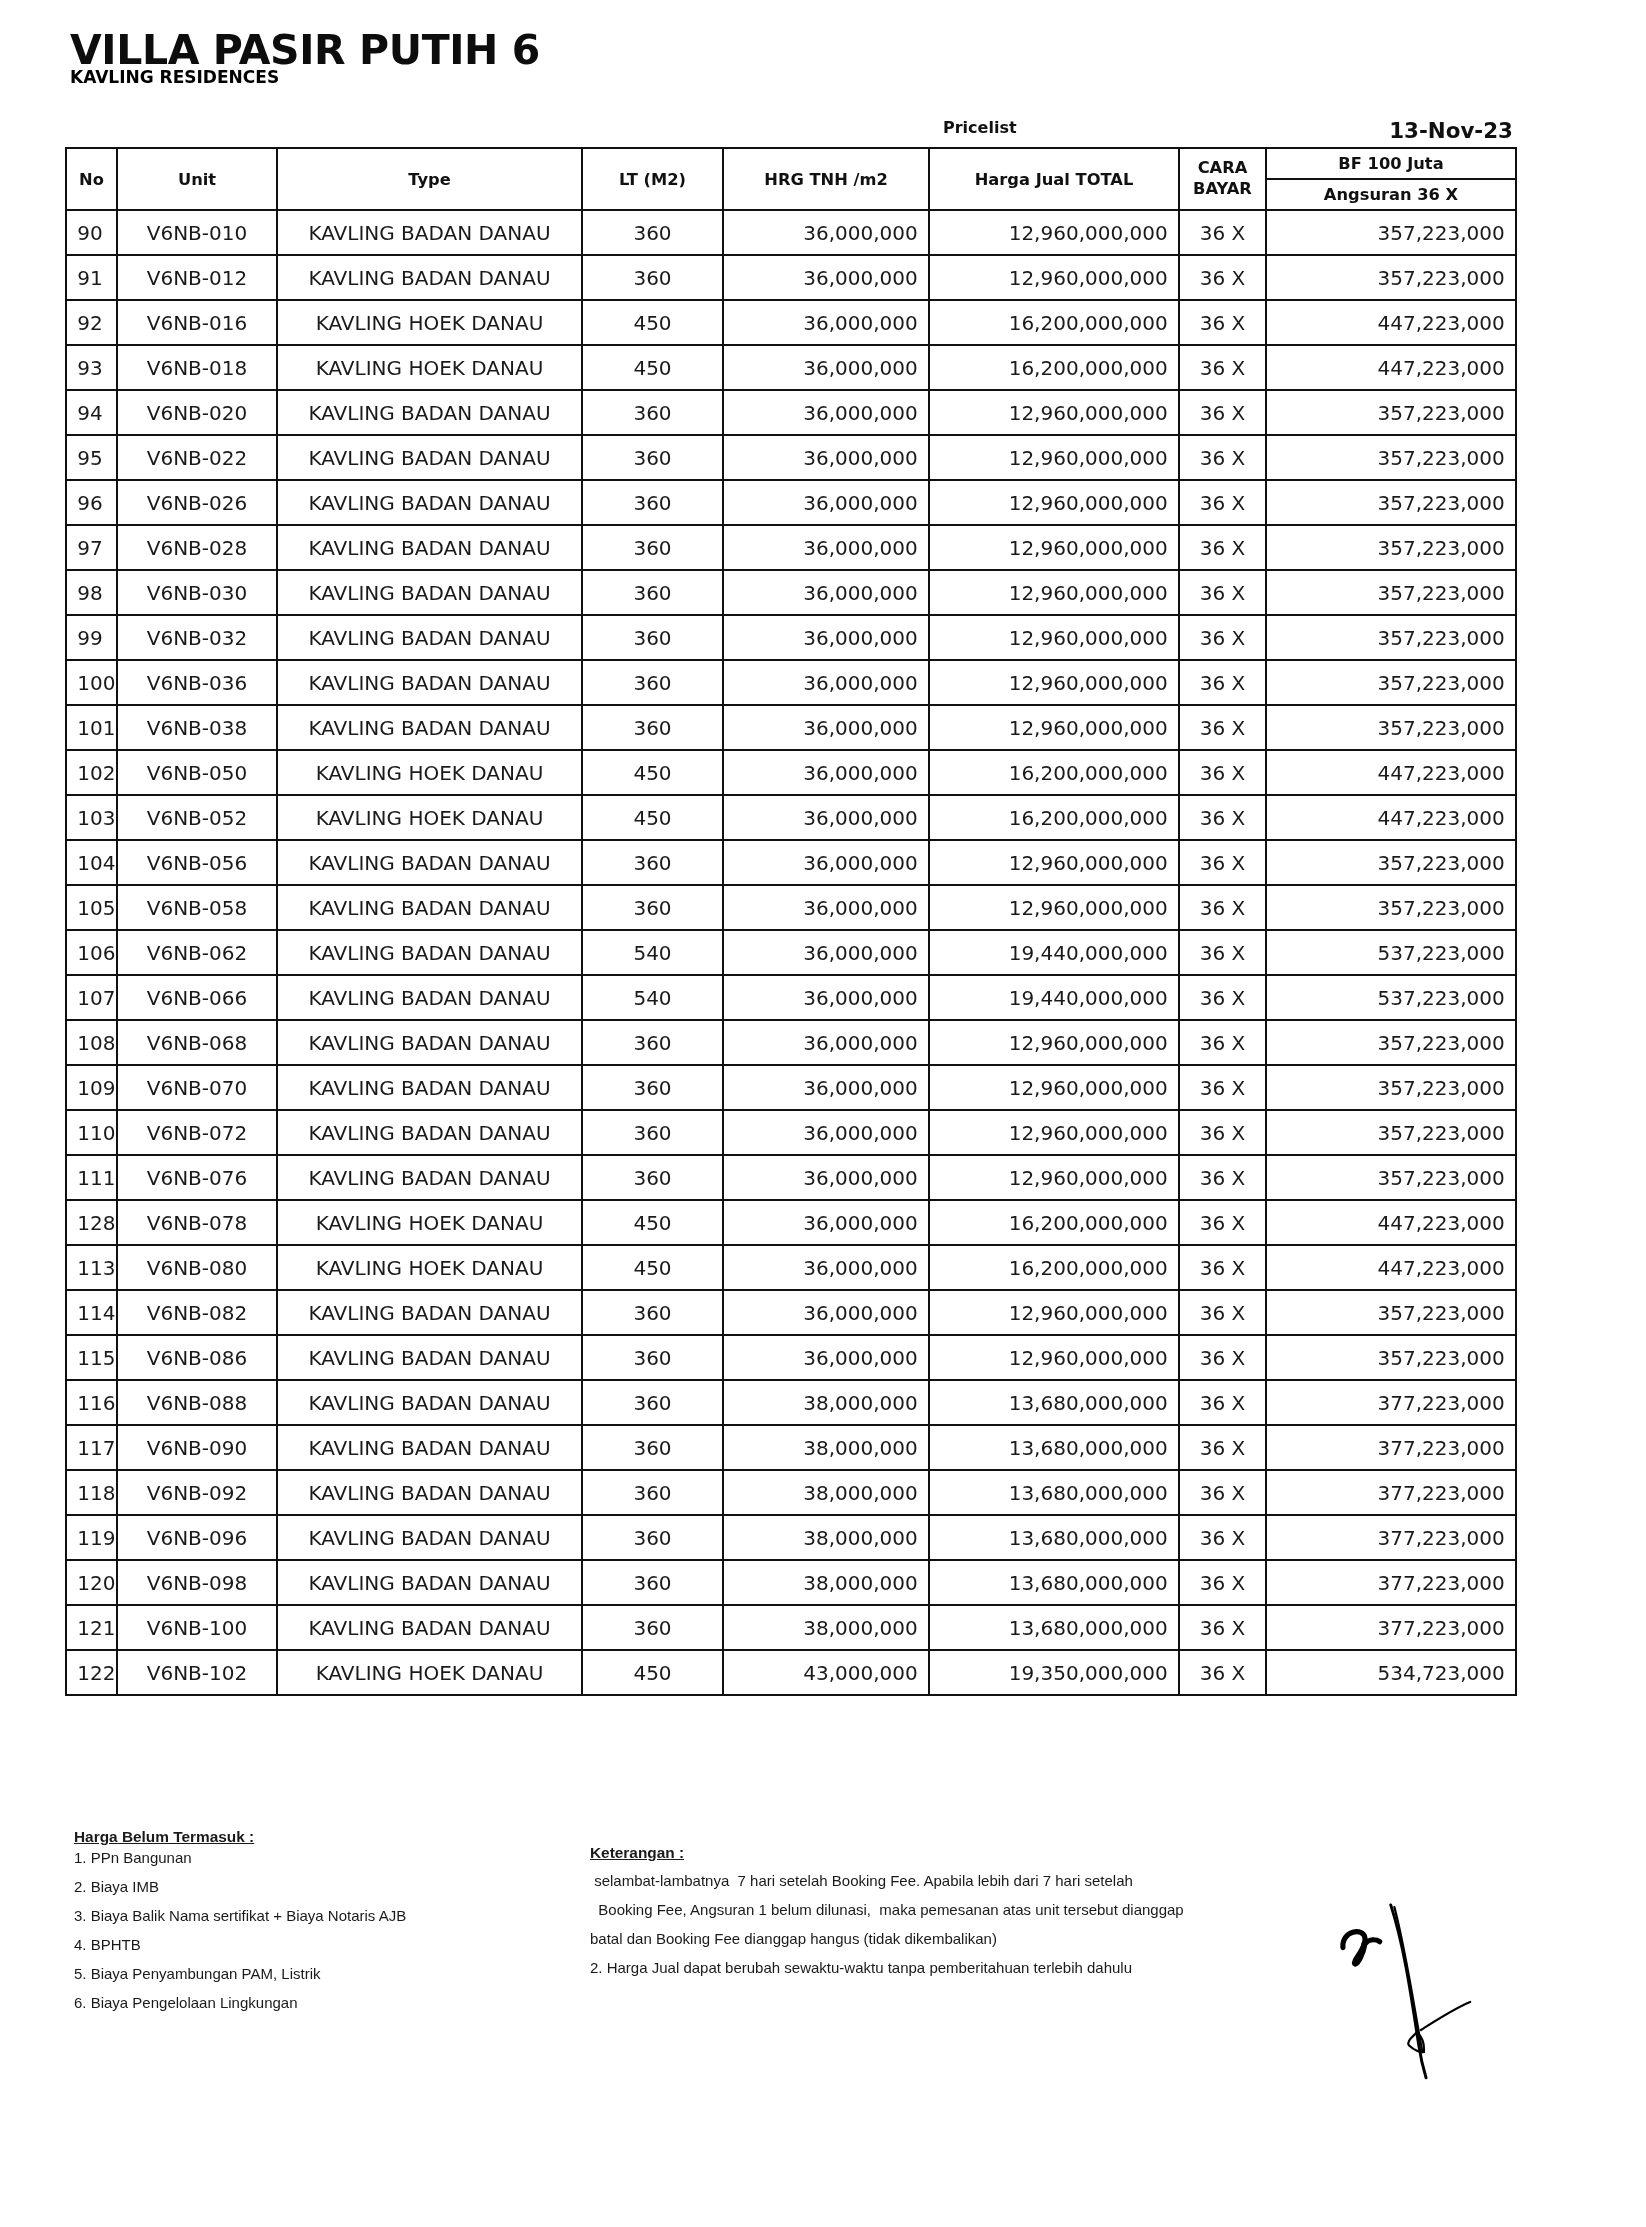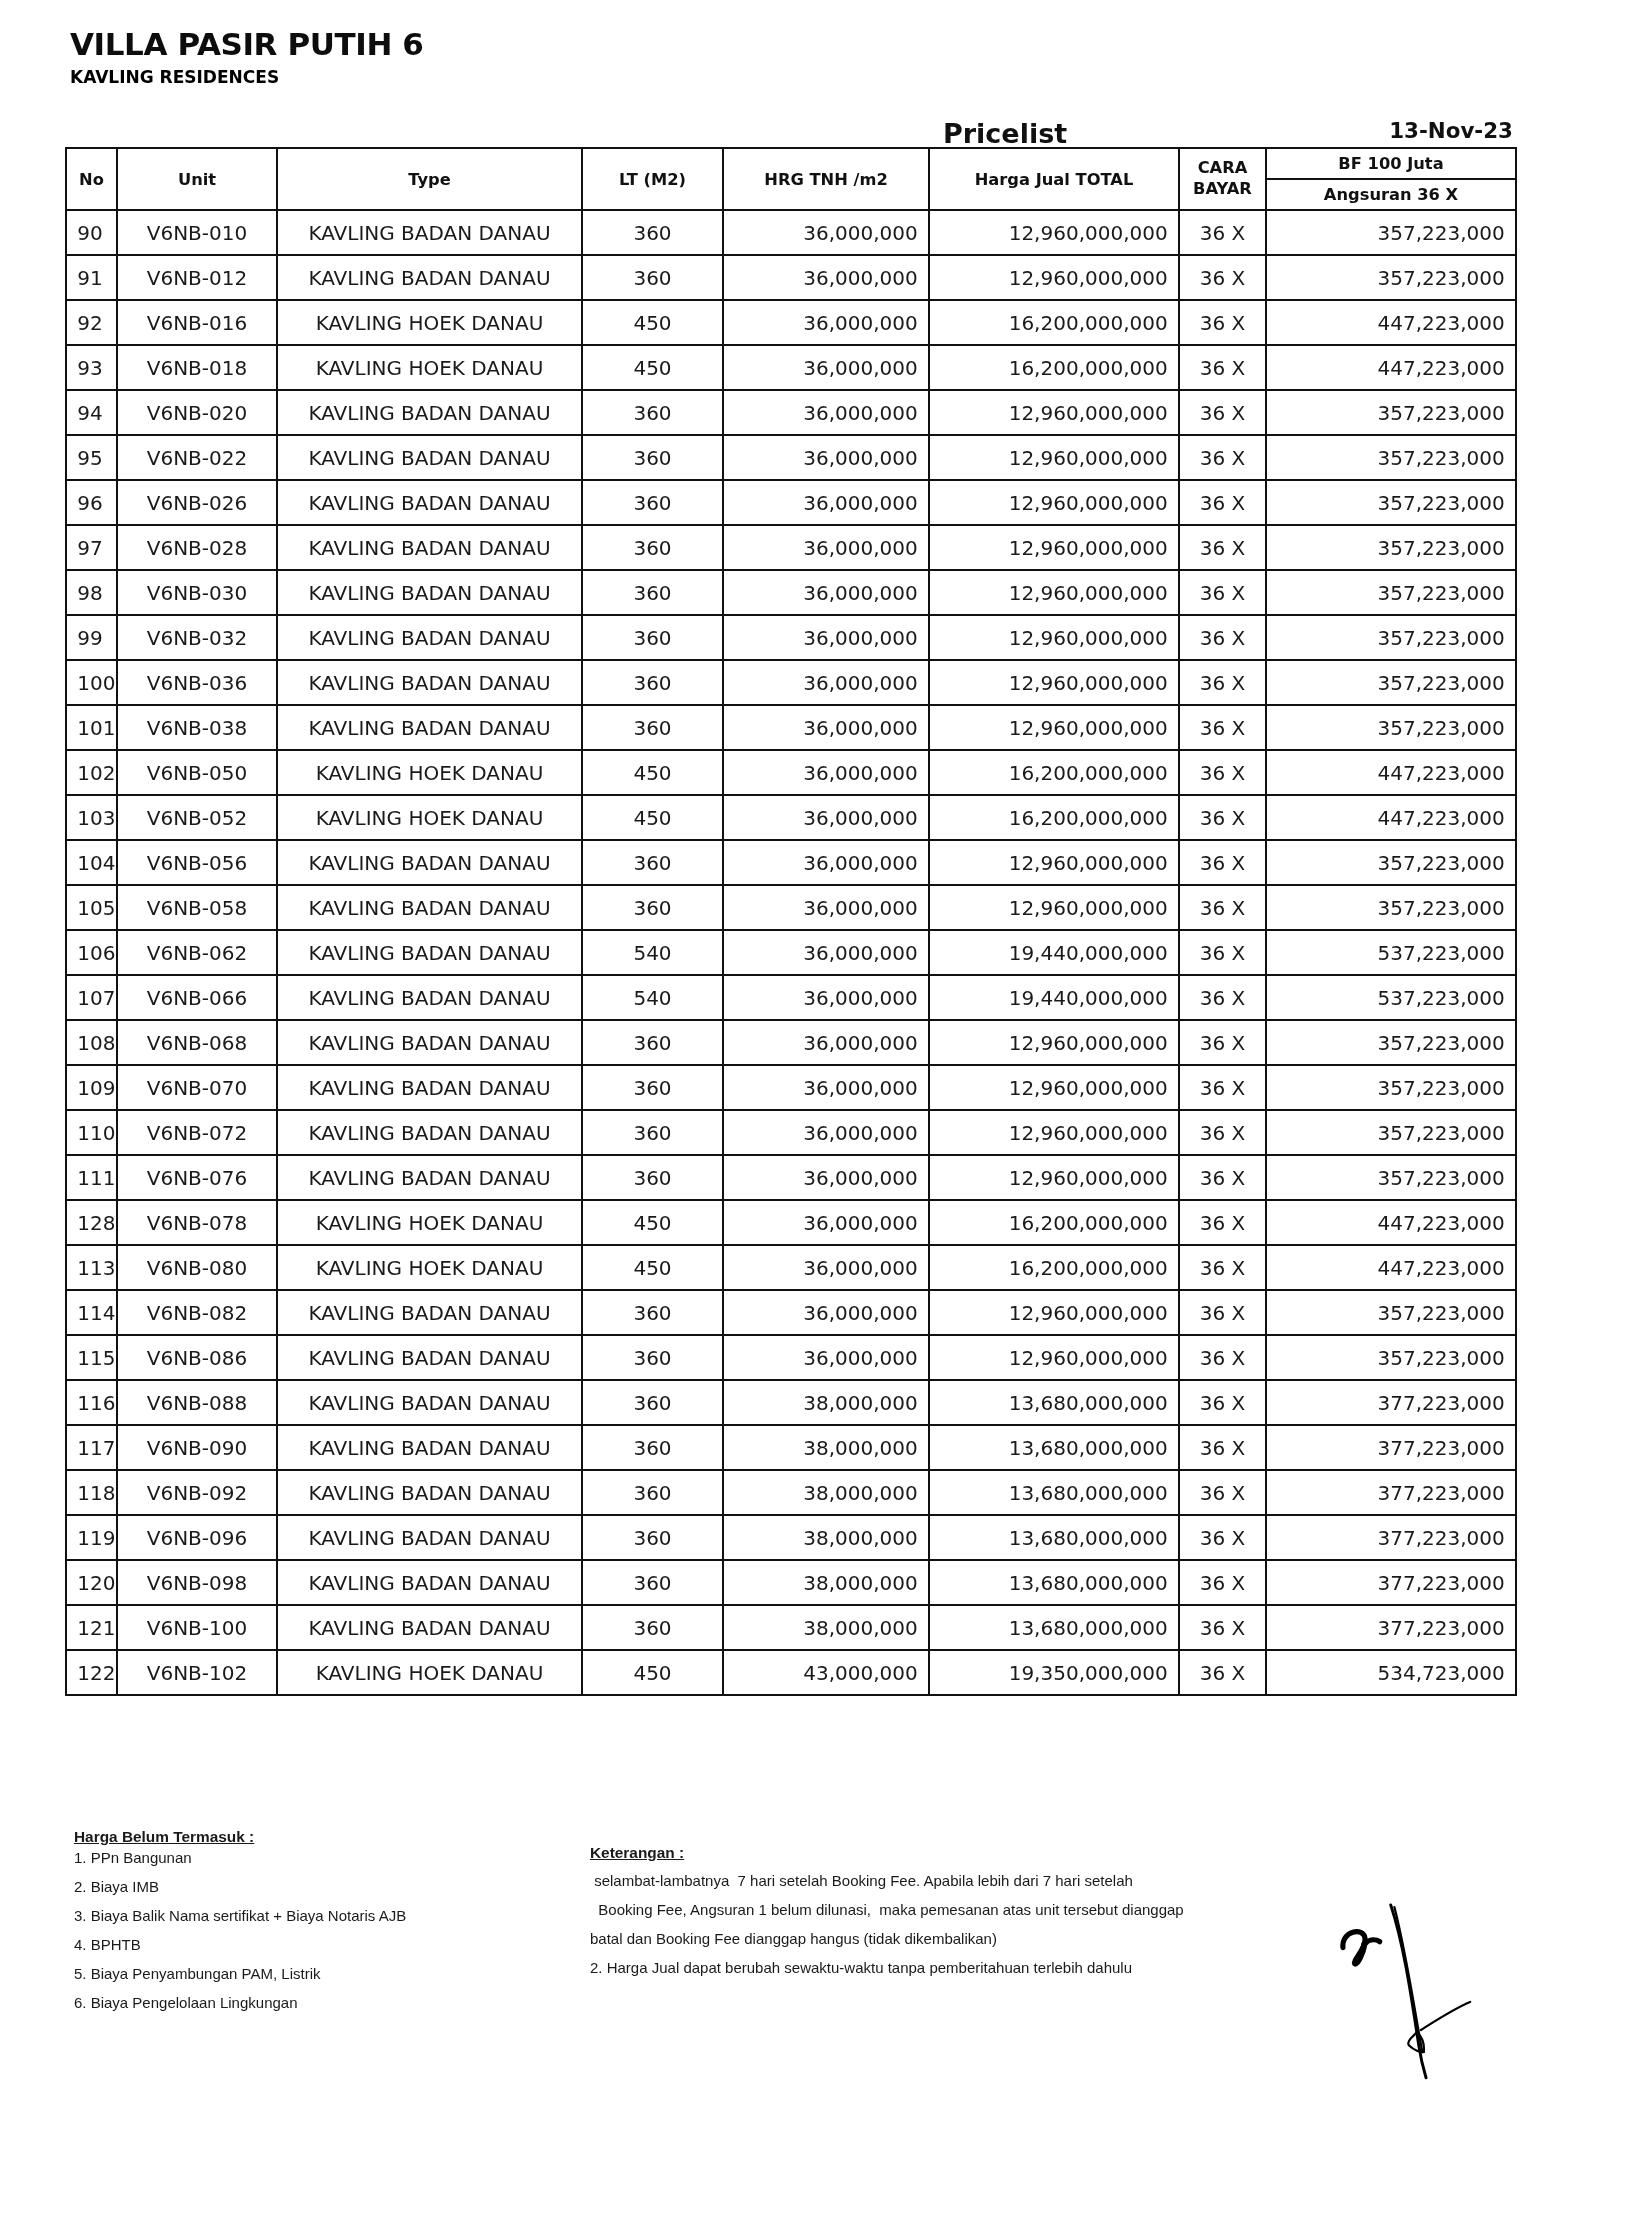--- a/index.html
+++ b/index.html
@@ -1,19 +1,19 @@
 <!DOCTYPE html>
 <html style="font-size:13.7px"><head>
 <meta charset="utf-8">
 <style>
   html, body { margin: 0; padding: 0; background: #ffffff; }
   body { width: 1647px; height: 2227px; position: relative; color: #111; font-family: "Liberation Sans", sans-serif; overflow: hidden; }
-  .title { position: absolute; left: 70px; top: 26px; font-family: "DejaVu Sans", sans-serif; font-weight: bold; font-size: 31px; letter-spacing: -0.4px; color: #0d0d0d; }
+  .title { position: absolute; left: 70px; top: 26px; font-family: "DejaVu Sans", sans-serif; font-weight: bold; font-size: 41px; letter-spacing: -0.4px; color: #0d0d0d; }
   .subtitle { position: absolute; left: 70px; top: 67px; font-family: "DejaVu Sans", sans-serif; font-weight: bold; font-size: 17px; color: #000000; }
-  .pricelist-label { position: absolute; left: 943px; top: 118px; font-family: "DejaVu Sans", sans-serif; font-weight: bold; font-size: 27px; }
+  .pricelist-label { position: absolute; left: 943px; top: 118px; font-family: "DejaVu Sans", sans-serif; font-weight: bold; font-size: 16px; }
   .date-label { position: absolute; right: 134px; top: 118px; font-family: "DejaVu Sans", sans-serif; font-weight: bold; font-size: 21.4px; }
 
   table.price { position: absolute; left: 65px; top: 147px; width: 1450px; border-collapse: collapse; table-layout: fixed; font-family: "DejaVu Sans", sans-serif; }
   table.price th, table.price td { border: 2.6px solid #111; padding: 0 10.3px; white-space: nowrap; overflow: hidden; }
   table.price th { font-weight: bold; font-size: 16.3px; text-align: center; height: 29px; }
   table.price thead tr.h1 th.tall { height: 58px; }
   table.price td { font-size: 20px; height: 43px; color: #1a1a1a; }
   td.c-no { text-align: left; padding-left: 6.9px; border-radius: 10px; }
   td.c-center { text-align: center; }
   td.c-right { text-align: right; }

